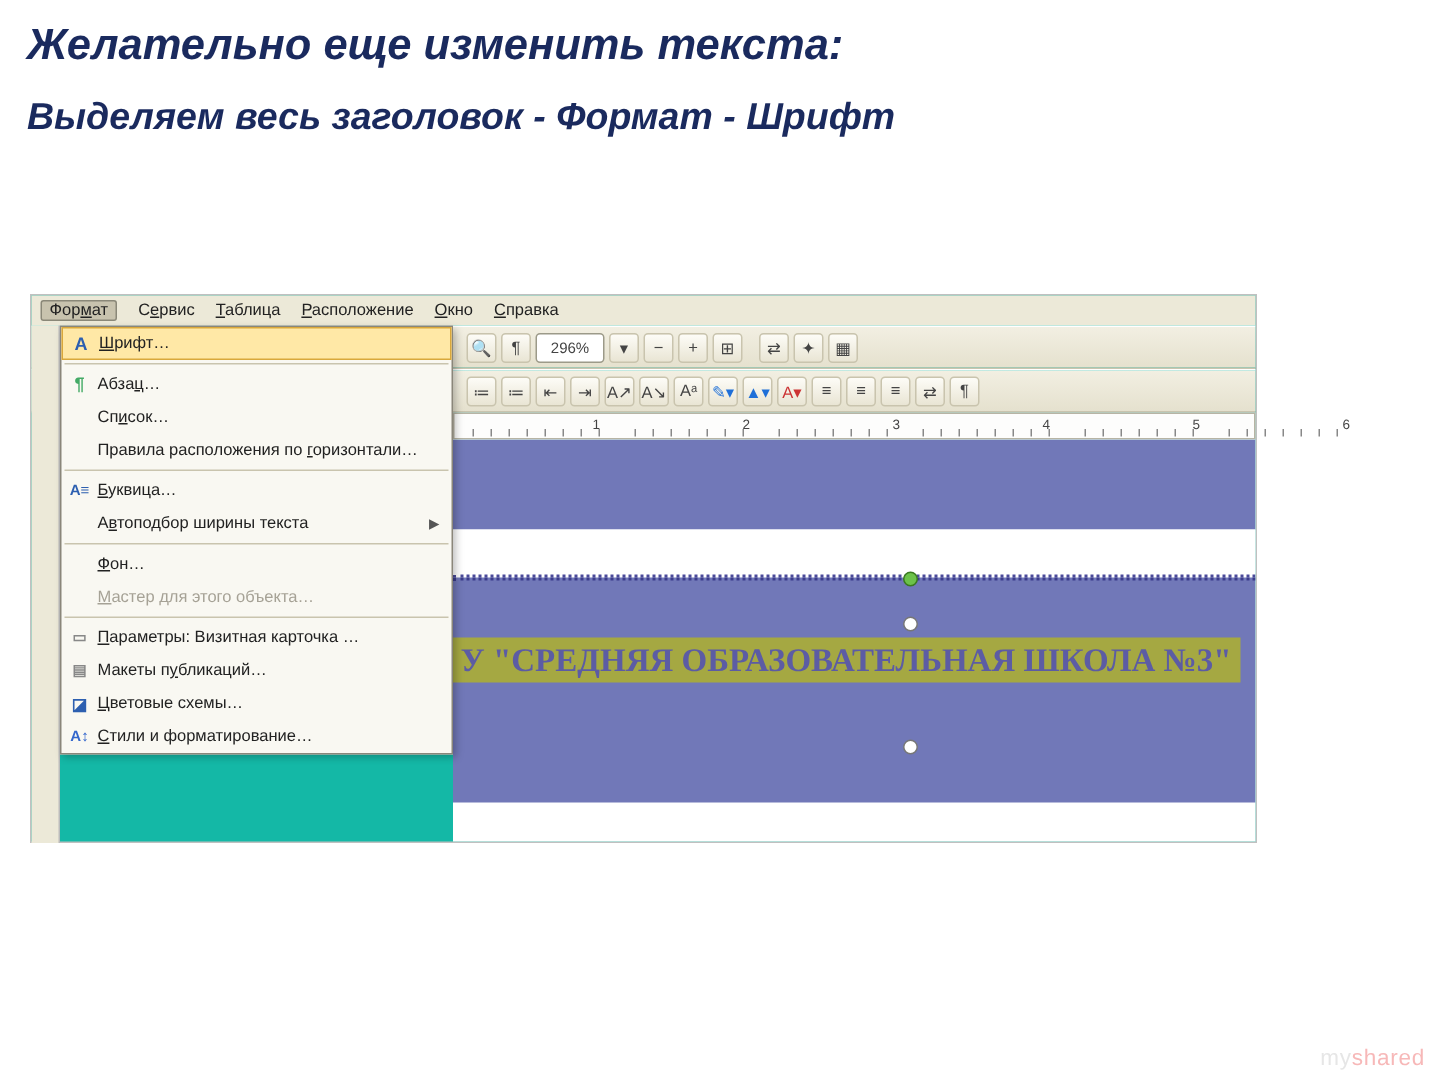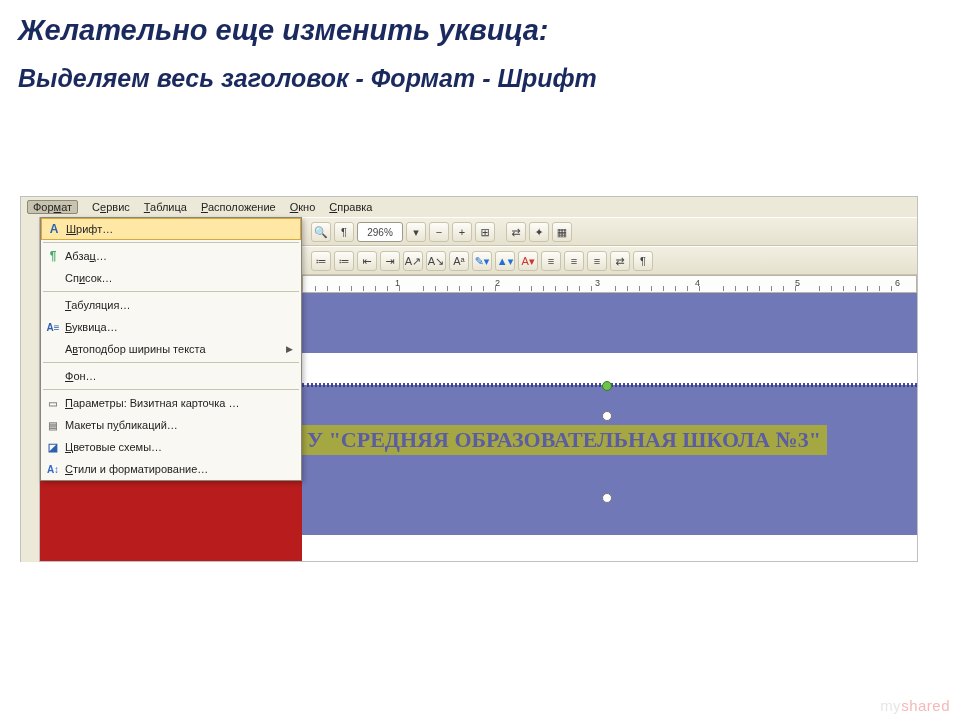--- a/index.html
+++ b/index.html
@@ -23,23 +23,23 @@
     font-weight: 700;
     font-style: italic;
     color: #1a2a5e;
     padding: 10px 18px 0 18px;
     line-height: 1.25;
   }
   .screenshot {
     position: absolute;
     top: 196px;
     left: 20px;
-    width: 898px;
+    width: 818px;
     height: 366px;
-    background: #b91c1c;
+    background: #14b8a6;
     border: 1px solid #c0c0c0;
   }
   .menubar {
     height: 20px;
     background: #ece9d8;
     display: flex;
     align-items: center;
     font-size: 11px;
     padding-left: 6px;
     gap: 14px;
@@ -208,21 +208,21 @@
     font-size: 15px;
     color: #e6e6e6;
     font-family: Verdana, sans-serif;
     letter-spacing: 0.5px;
   }
   .watermark .red { color: #f7b8b8; margin-top: 12px; }
 </style>
 </head>
 <body>
 
-<div class="slide-header-1">Желательно еще изменить уквица:</div>
+<div class="slide-header-1">Желательно еще изменить текста:</div>
 <div class="slide-header-2">Выделяем весь заголовок - Формат - Шрифт</div>
 
 <div class="screenshot">
 
   <div class="menubar">
     <span class="menu-item active"><span>Фор</span><span class="ul">м</span><span>ат</span></span>
     <span class="menu-item"><span>С</span><span class="ul">е</span><span>рвис</span></span>
     <span class="menu-item"><span class="ul">Т</span><span>аблица</span></span>
     <span class="menu-item"><span class="ul">Р</span><span>асположение</span></span>
     <span class="menu-item"><span class="ul">О</span><span>кно</span></span>
@@ -274,38 +274,42 @@
     </div>
     <div class="dd-sep"></div>
     <div class="dd-row">
       <div class="dd-icon" style="color:#4a6;">¶</div>
       <div class="dd-label"><span>Абза</span><span class="ul">ц</span><span>…</span></div>
     </div>
     <div class="dd-row">
       <div class="dd-icon"></div>
       <div class="dd-label"><span>Сп</span><span class="ul">и</span><span>сок…</span></div>
     </div>
+    <div class="dd-row">
+      <div class="dd-icon"></div>
+      <div class="dd-label"><span>Правила расположения по </span><span class="ul">г</span><span>оризонтали…</span></div>
+    </div>
     <div class="dd-sep"></div>
-    <div class="dd-row">
-      <div class="dd-icon"></div>
-      <div class="dd-label"><span class="ul">Т</span><span>абуляция…</span></div>
-    </div>
     <div class="dd-row">
       <div class="dd-icon" style="font-size:10px;">A≡</div>
       <div class="dd-label"><span class="ul">Б</span><span>уквица…</span></div>
     </div>
     <div class="dd-row">
       <div class="dd-icon"></div>
       <div class="dd-label"><span>А</span><span class="ul">в</span><span>топодбор ширины текста</span></div>
       <div class="dd-arrow">▶</div>
     </div>
     <div class="dd-sep"></div>
     <div class="dd-row">
       <div class="dd-icon"></div>
       <div class="dd-label"><span class="ul">Ф</span><span>он…</span></div>
+    </div>
+    <div class="dd-row disabled">
+      <div class="dd-icon"></div>
+      <div class="dd-label"><span class="ul">М</span><span>астер для этого объекта…</span></div>
     </div>
     <div class="dd-sep"></div>
     <div class="dd-row">
       <div class="dd-icon" style="font-size:10px;color:#888;">▭</div>
       <div class="dd-label"><span class="ul">П</span><span>араметры: Визитная карточка …</span></div>
     </div>
     <div class="dd-row">
       <div class="dd-icon" style="font-size:10px;color:#888;">▤</div>
       <div class="dd-label"><span>Макеты п</span><span class="ul">у</span><span>бликаций…</span></div>
     </div>

